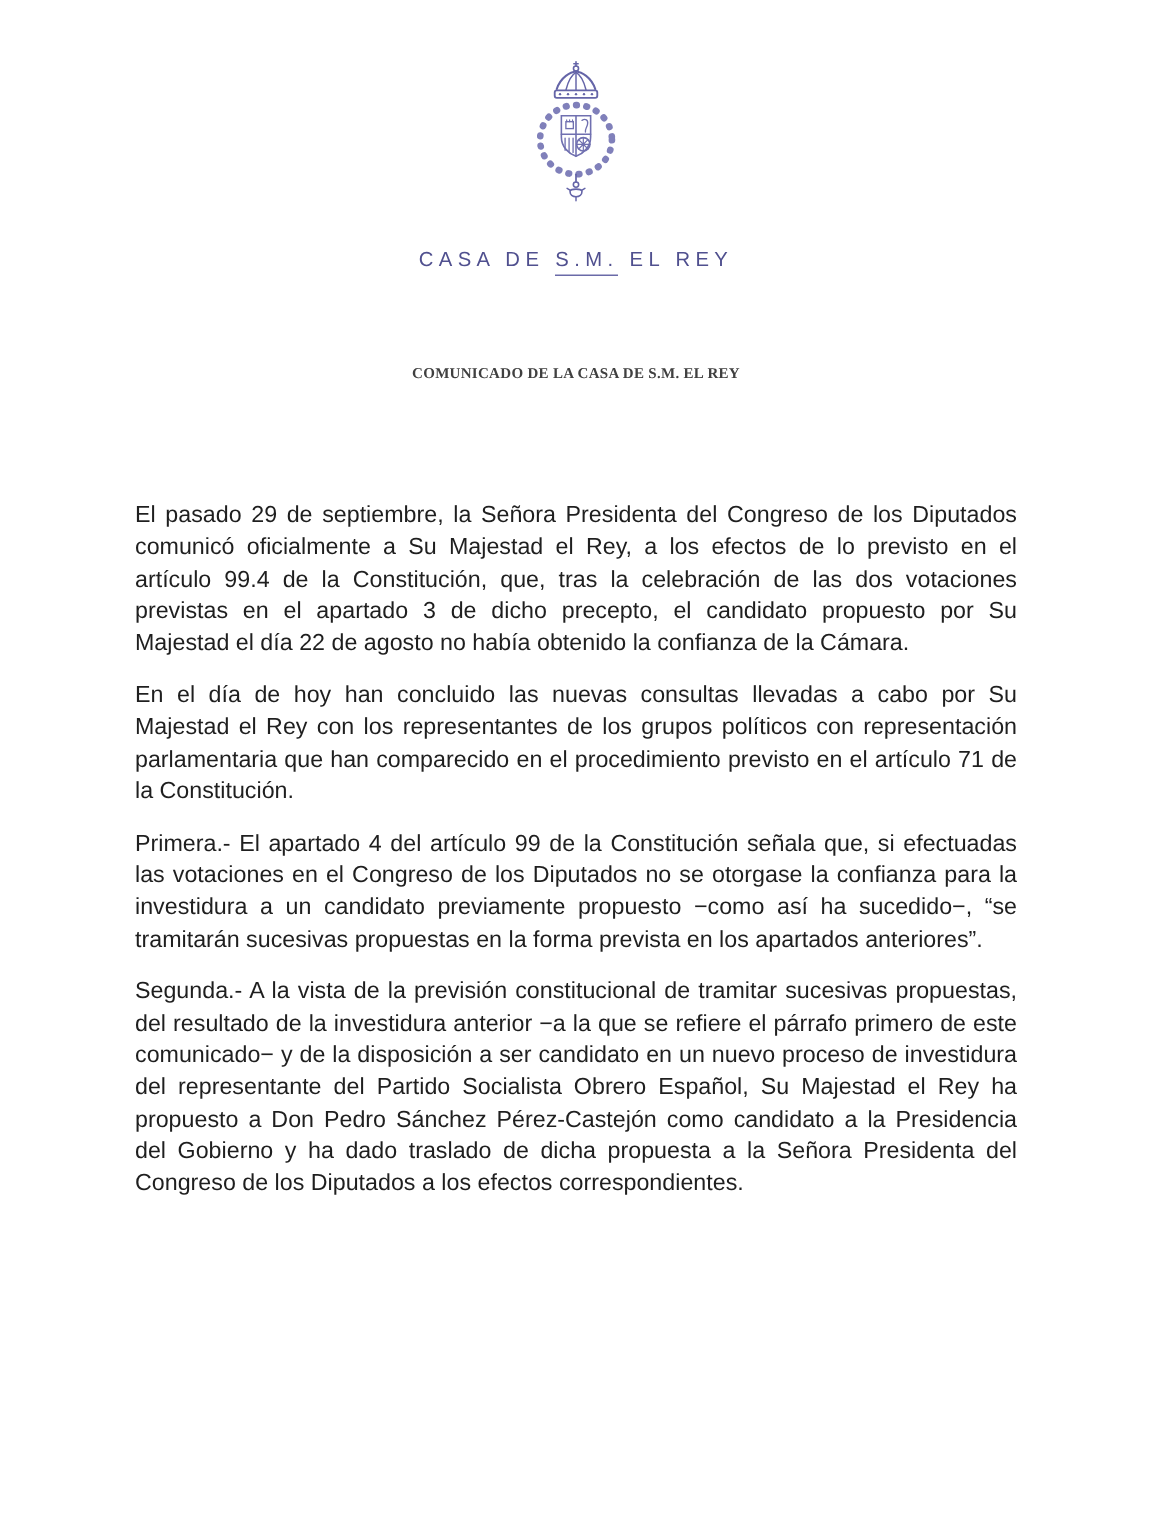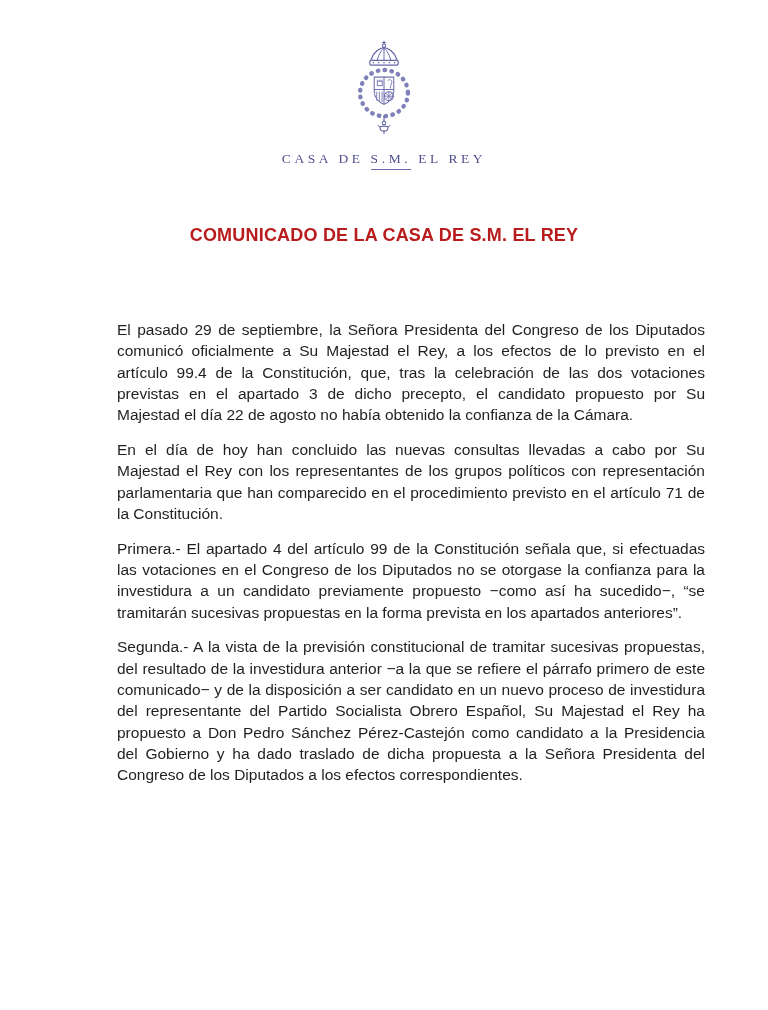--- a/index.html
+++ b/index.html
@@ -20,44 +20,45 @@
   
   .letterhead {
     padding-top: 31px;
     text-align: center;
   }
   .crest {
     display: inline-block;
     line-height: 0;
   }
   .casa {
-    margin-top: 6px;
-    font-family: Liberation Serif, serif;
+    margin-top: 19px;
+    font-family: Liberation Sans, sans-serif;
     font-size: 13.5px;
     letter-spacing: 3.6px;
     color: #50508f;
     line-height: 16px;
   }
   .casa .sm {
     border-bottom: 1.4px solid #6a6aa8;
     padding-bottom: 3px;
   }
   
   .doc-title {
     margin-top: 59px;
     text-align: center;
-    font-size: 18px;
+    font-size: 10px;
     font-weight: bold;
     letter-spacing: 0.2px;
-    color: #b91c1c;
+    color: #404040;
     line-height: 19px;
+    font-family: Liberation Serif, serif;
   }
   
   .content {
-    margin: 74px 90px 0 117px;
+    margin: 74px 90px 0 90px;
     width: 588px;
   }
   .content p {
     font-size: 15.5px;
     line-height: 21.3px;
     text-align: justify;
     color: #1f1f1f;
     margin: 0 0 13.5px 0;
   }
 </style>

